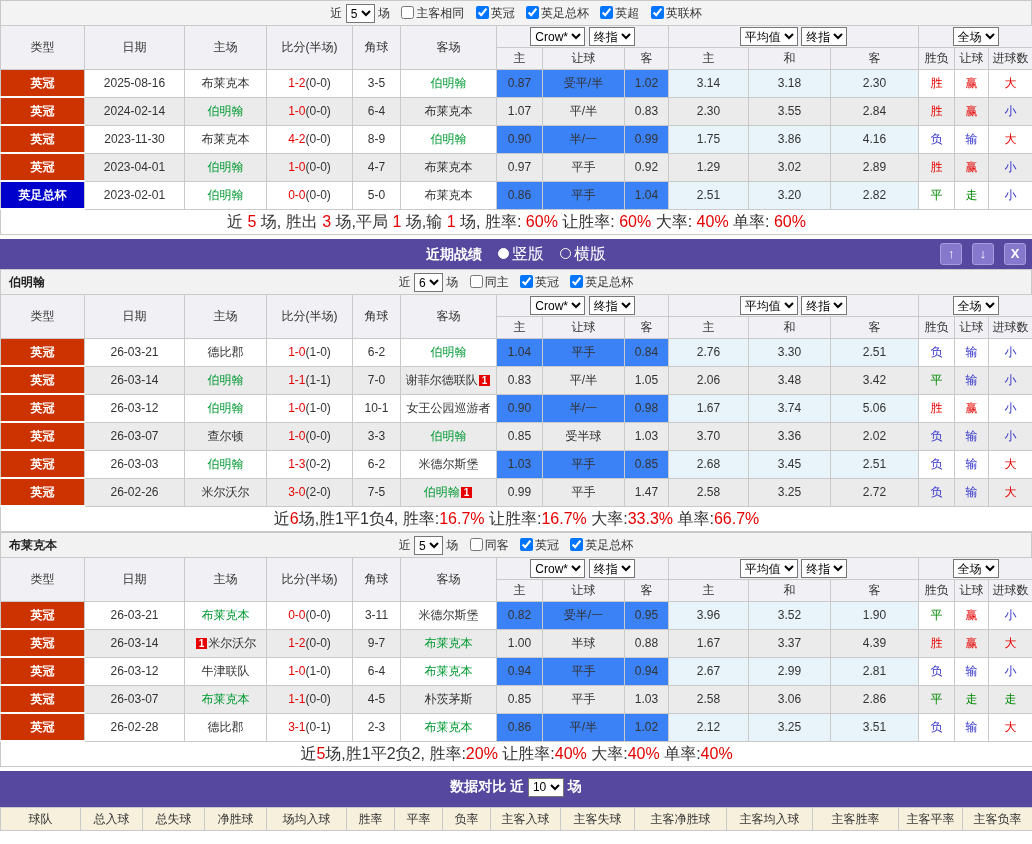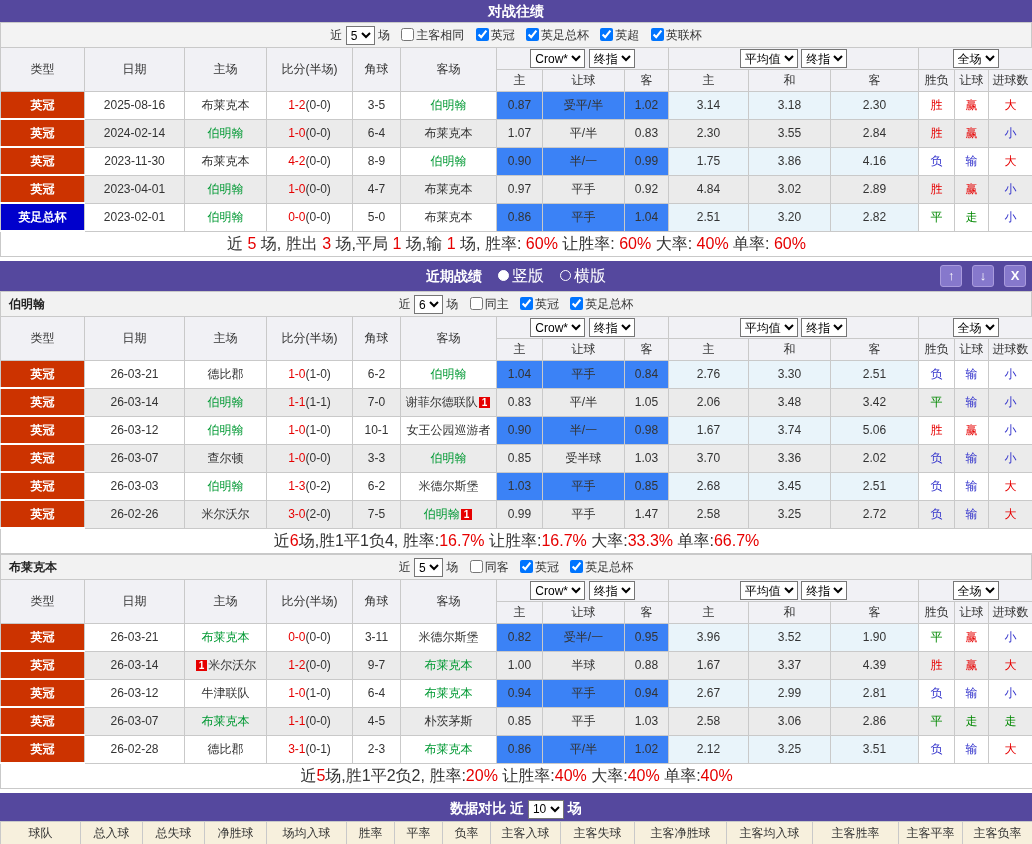--- a/index.html
+++ b/index.html
@@ -1,20 +1,20 @@
 <!DOCTYPE html>
 <html><head>
 <meta charset="utf-8">
 <style>
   html,body{margin:0;padding:0;background:#fff}
   body{width:1032px;font-family:"Liberation Sans","DejaVu Sans",sans-serif;font-size:12px;color:#333}
   .bar{background:#55489e;color:#fff;font-weight:bold;font-size:14px;text-align:center;position:relative}
   .bar1{height:22px;line-height:22px}
   .bar2{height:30px;line-height:30px}
-  .bar3{height:28px;line-height:30px}
+  .bar3{height:36px;line-height:30px}
   .gap{height:4px;background:#fff}
   table{width:1032px;border-collapse:collapse;table-layout:fixed}
   td,th{border:1px solid #c9c9c9;text-align:center;font-weight:normal;overflow:hidden;white-space:nowrap;padding:0}
   thead th{background:#f1f1f5;height:21px;color:#333;font-size:12px}
   tbody td{height:26px;background:#fff}
   tr.alt td{background:#ebebeb}
   td.c-odds{background:#3b82f6}
   td.c-avg{background:#e9f4fa}
   td.c-type{color:#fff;font-weight:bold;border-bottom:2px solid #fff;font-size:12px}
   .t-red{color:#e60000}.t-blue{color:#3333cc}.t-green{color:#008800}
@@ -34,23 +34,20 @@
   .radio{display:inline-block;width:9px;height:9px;border:1px solid #fff;border-radius:50%;margin:0 3px 0 12px;vertical-align:0px}
   .radio.sel{background:#fff}
   .rlabel{font-weight:normal;font-size:16px}
   .bar3 .inbar{font-weight:bold}
   .cmp thead th{background:#f7f0dd;height:22px;color:#333}
 </style>
 </head>
 <body>
 
 <div>
-  <div class="bar bar1">
-    <span>对战往绩</span>
-  </div>
   <div class="filter-row">
     <span>近</span>
     <select><option>5</option></select>
     <span>场</span>
     <input type="checkbox" style=""><span class="cb-label">主客相同</span>
     <input type="checkbox" checked="" style=""><span class="cb-label">英冠</span>
     <input type="checkbox" checked="" style=""><span class="cb-label">英足总杯</span>
     <input type="checkbox" checked="" style=""><span class="cb-label">英超</span>
     <input type="checkbox" checked="" style=""><span class="cb-label">英联杯</span>
   </div>
@@ -159,21 +156,21 @@
         <tr class="alt">
           <td class="c-type" style="background: rgb(204, 51, 0);">英冠</td>
           <td>2023-04-01</td>
           <td><span class="team focus">伯明翰</span></td>
           <td><span class="score">1-0</span><span>(0-0)</span></td>
           <td>4-7</td>
           <td><span class="team">布莱克本</span></td>
           <td class="c-odds">0.97</td>
           <td class="c-odds">平手</td>
           <td class="c-odds">0.92</td>
-          <td class="c-avg">4.84</td>
+          <td class="c-avg">1.29</td>
           <td class="c-avg">3.02</td>
           <td class="c-avg">2.89</td>
           <td class="t-red">胜</td>
           <td class="t-red">赢</td>
           <td class="t-blue">小</td>
         </tr>
         <tr>
           <td class="c-type" style="background: rgb(0, 0, 204);">英足总杯</td>
           <td>2023-02-01</td>
           <td><span class="team focus">伯明翰</span></td>

